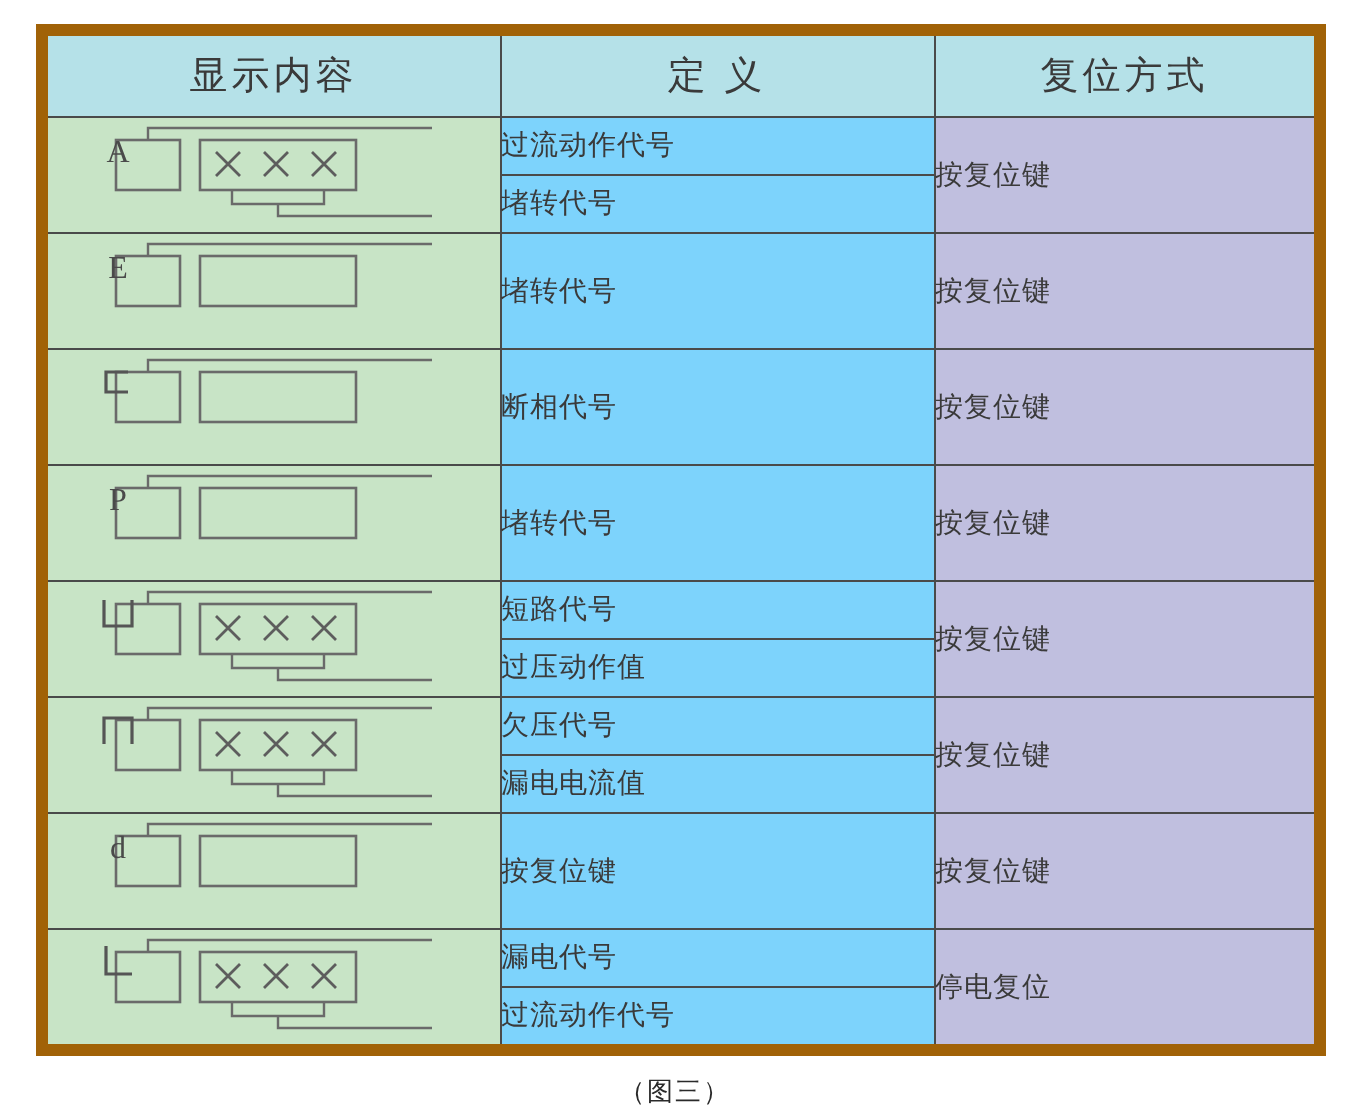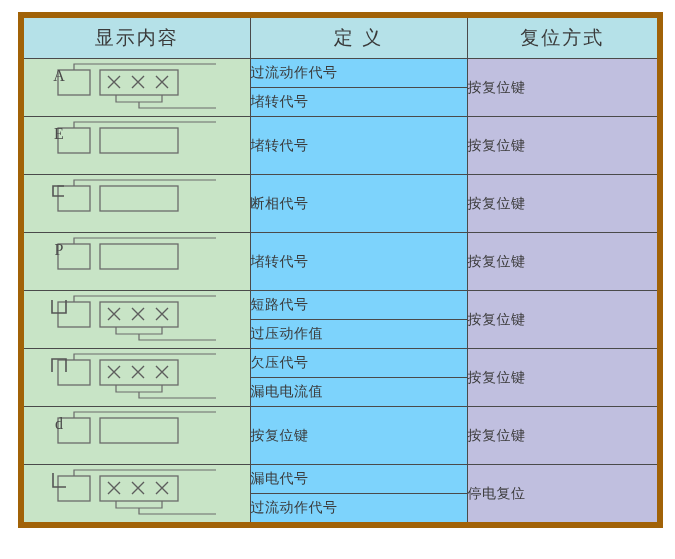--- a/index.html
+++ b/index.html
@@ -243,13 +243,14 @@
           </td>
           <td class="def-cell">漏电代号</td>
           <td class="reset-cell" rowspan="2">停电复位</td>
         </tr>
         <tr>
           <td class="def-cell">过流动作代号</td>
         </tr>
       </tbody>
   </table>
 
+  <div class="caption">（图三）</div>
 </div>
 
 </body></html>

